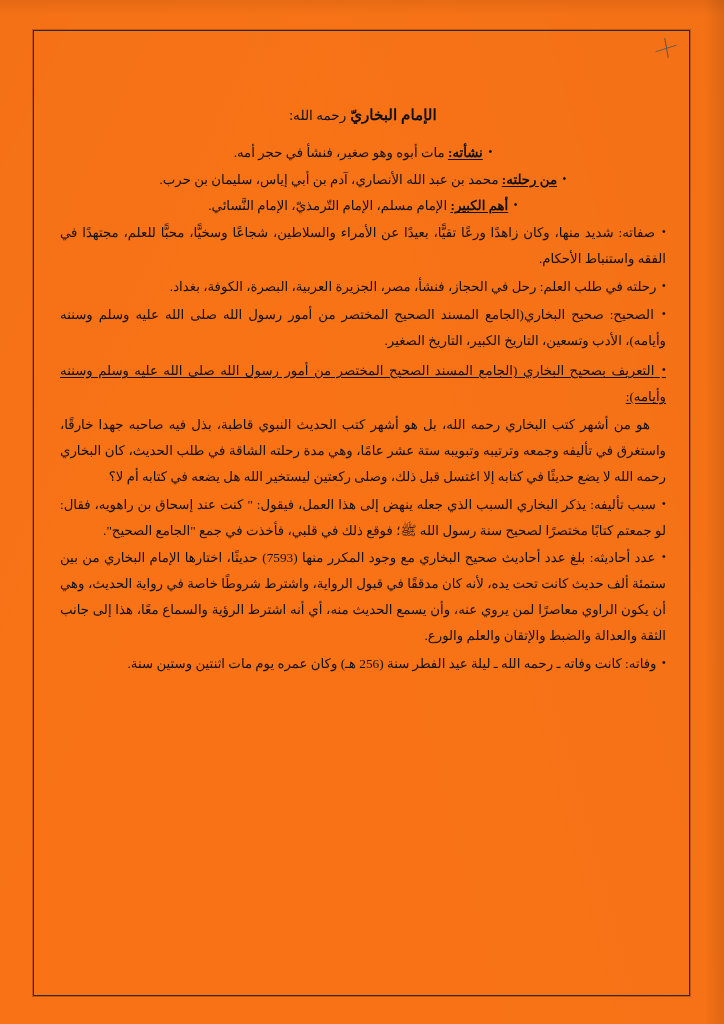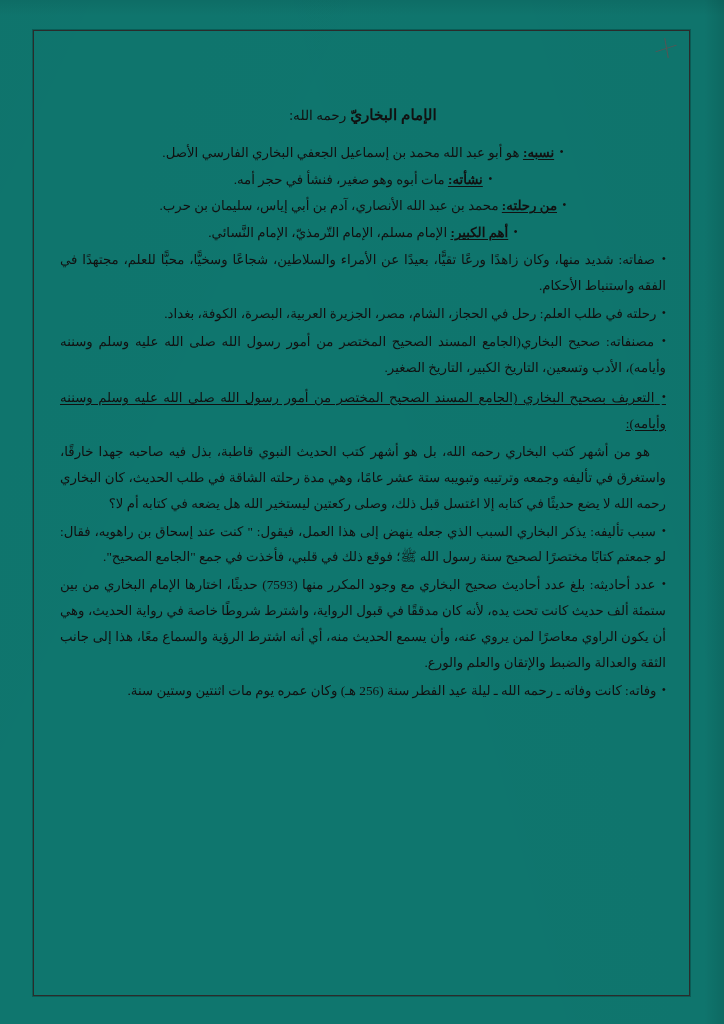--- a/index.html
+++ b/index.html
@@ -7,21 +7,21 @@
     padding: 0;
     background: #ffffff;
   }
   body {
     font-family: "Liberation Serif", "DejaVu Serif", serif;
   }
   .page {
     position: relative;
     width: 724px;
     height: 1024px;
-    background: #0f766e;
+    background: #f97316;
     overflow: hidden;
   }
   
   .paper-tint {
     position: absolute;
     inset: 0;
     background:
       linear-gradient(115deg, rgba(0,0,0,0.015) 0%, rgba(0,0,0,0) 40%),
       linear-gradient(255deg, rgba(0,0,0,0.02) 0%, rgba(0,0,0,0) 55%);
     pointer-events: none;
@@ -146,24 +146,20 @@
       <span class="v"></span>
   </div>
 
   <div class="content">
 
     <div class="doc-title">
       <span>الإمام البخاريّ</span>
       <span class="small">رحمه الله:</span>
     </div>
 
-    <p class="bullet-line dot">
-      <span class="lbl">نسبه:</span>
-      <span>هو أبو عبد الله محمد بن إسماعيل الجعفي البخاري الفارسي الأصل.</span>
-    </p>
 
 
     <p class="bullet-line dot">
       <span class="lbl">نشأته:</span>
       <span>مات أبوه وهو صغير، فنشأ في حجر أمه.</span>
     </p>
 
     <p class="bullet-line dot">
       <span class="lbl">من رحلته:</span>
       <span>محمد بن عبد الله الأنصاري، آدم بن أبي إياس، سليمان بن حرب.</span>
@@ -174,25 +170,25 @@
       <span>الإمام مسلم، الإمام التّرمذيّ، الإمام النَّسائي.</span>
     </p>
 
     <p class="para-just dot">
       <span class="lbl">صفاته:</span>
       <span>شديد منها، وكان زاهدًا ورعًا تقيًّا، بعيدًا عن الأمراء والسلاطين، شجاعًا وسخيًّا، محبًّا للعلم، مجتهدًا في الفقه واستنباط الأحكام.</span>
     </p>
 
     <p class="para-just dot">
       <span class="lbl">رحلته في طلب العلم:</span>
-      <span>رحل في الحجاز، الشام، مصر، الجزيرة العربية، البصرة، الكوفة، بغداد.</span>
-    </p>
-
-    <p class="para-just dot">
-      <span class="lbl">مصنفاته:</span>
+      <span>رحل في الحجاز، فنشأ، مصر، الجزيرة العربية، البصرة، الكوفة، بغداد.</span>
+    </p>
+
+    <p class="para-just dot">
+      <span class="lbl">الصحيح:</span>
       <span>صحيح البخاري(الجامع المسند الصحيح المختصر من أمور رسول الله صلى الله عليه وسلم وسننه وأيامه)، الأدب وتسعين، التاريخ الكبير، التاريخ الصغير.</span>
     </p>
 
     <p class="para-just dot underline-all heading-def sect">
       <span>التعريف بصحيح البخاري</span>
       <span>(الجامع المسند الصحيح المختصر من أمور رسول الله صلى الله عليه وسلم وسننه وأيامه):</span>
     </p>
 
     <p class="para-just indent">هو من أشهر كتب البخاري رحمه الله، بل هو أشهر كتب الحديث النبوي قاطبة، بذل فيه صاحبه جهدا خارقًا، واستغرق في تأليفه وجمعه وترتيبه وتبويبه ستة عشر عامًا، وهي مدة رحلته الشاقة في طلب الحديث، كان البخاري رحمه الله لا يضع حديثًا في كتابه إلا اغتسل قبل ذلك، وصلى ركعتين ليستخير الله هل يضعه في كتابه أم لا؟</p>
 

